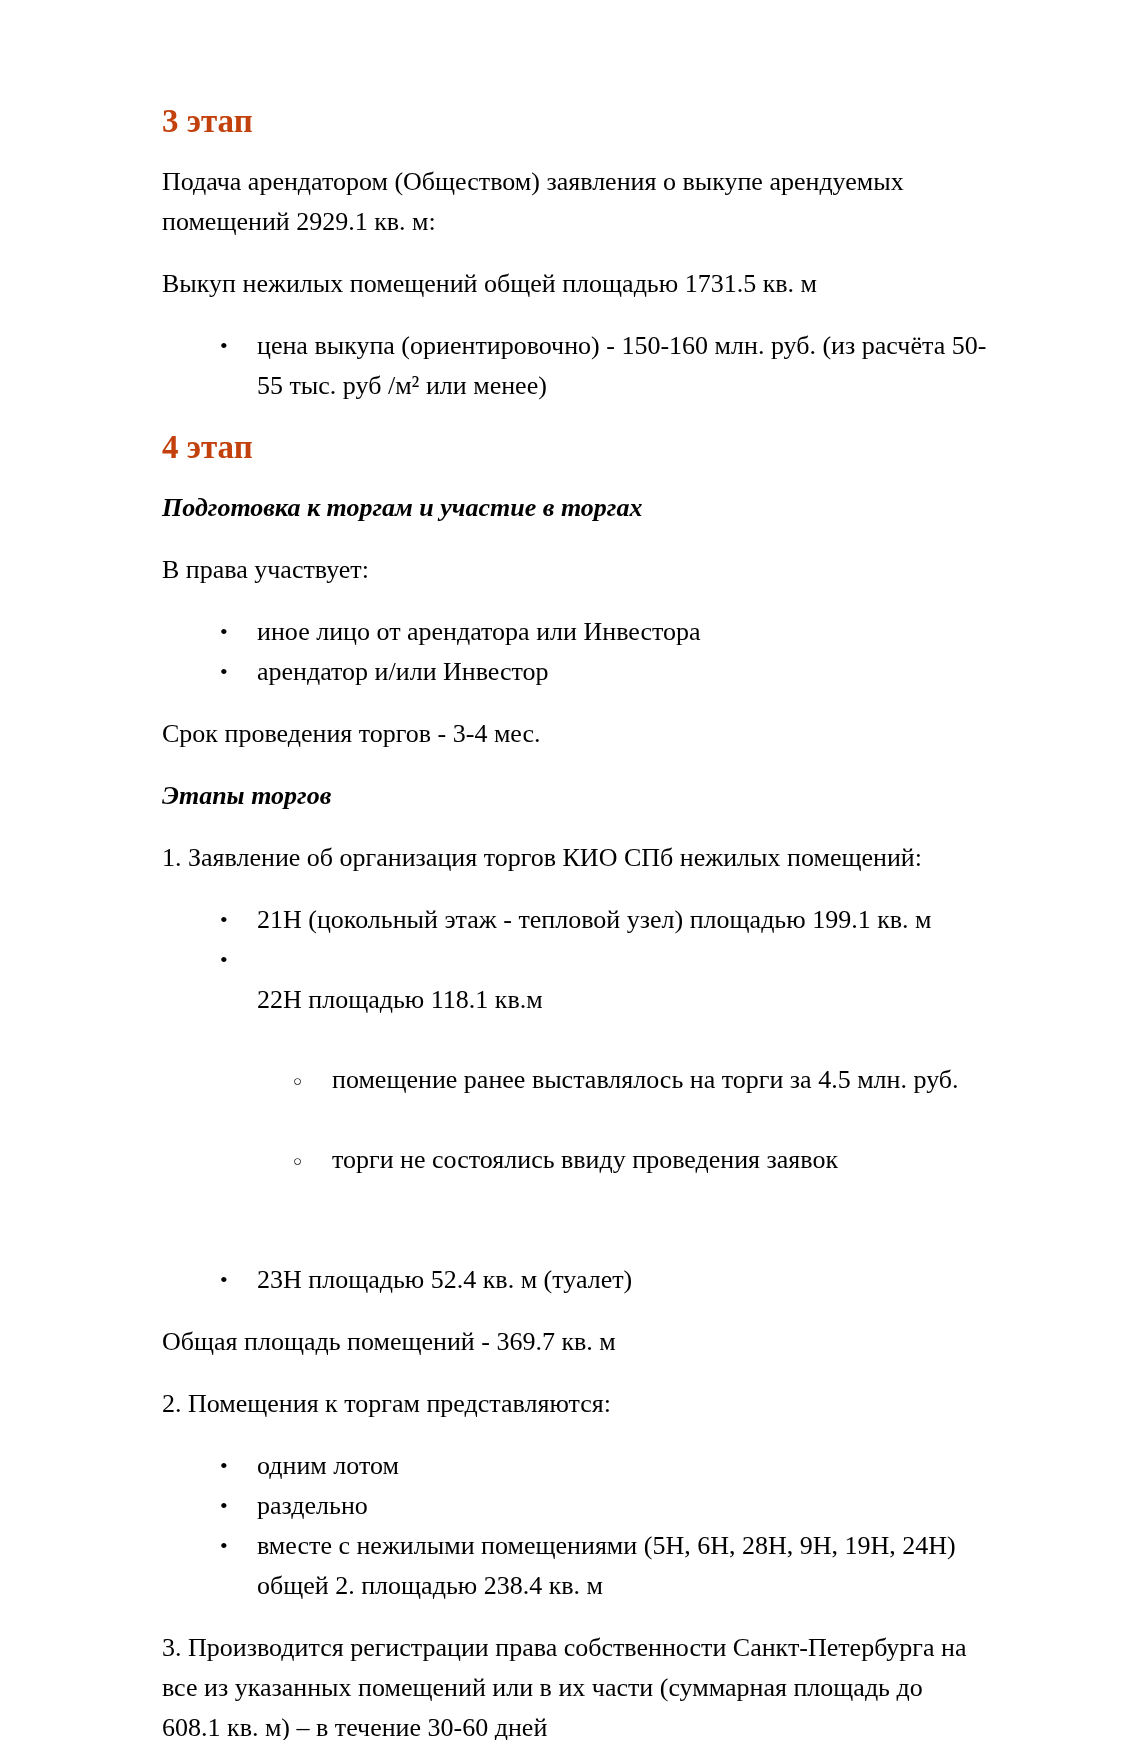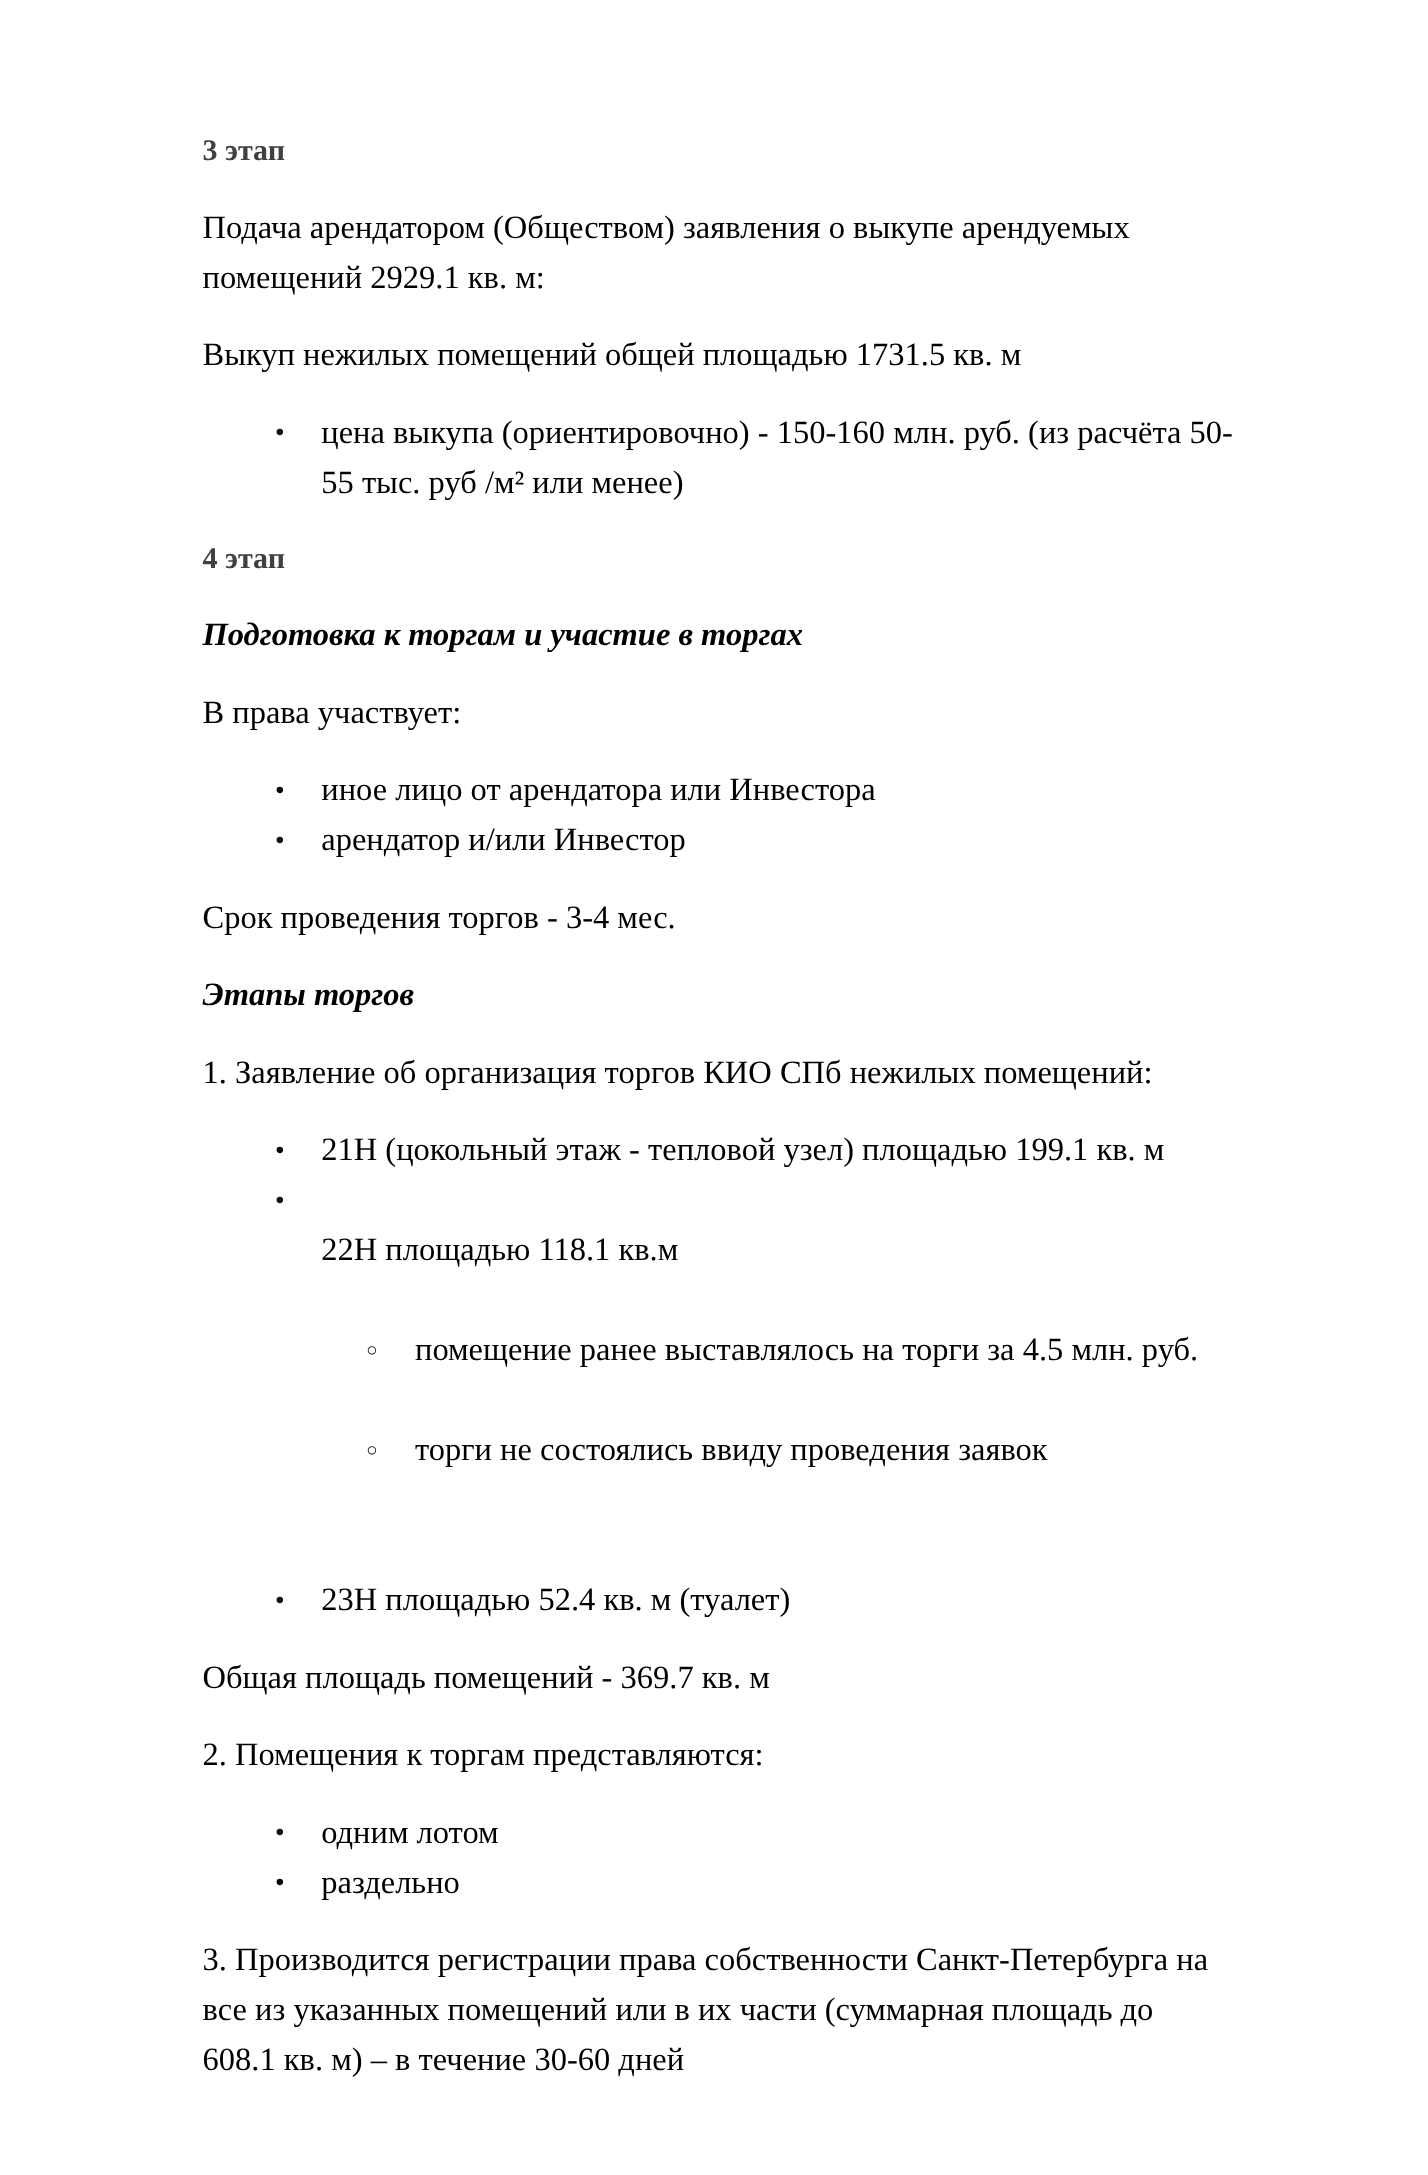--- a/index.html
+++ b/index.html
@@ -17,22 +17,22 @@
   }
   .page {
     box-sizing: border-box;
     width: 1142px;
     height: 1740px;
     padding: 80px 60px 0 162px;
     font-size: 26px;
     line-height: 40px;
   }
   .h-stage {
-    color: #404040;
-    font-size: 24px;
+    color: #c2410c;
+    font-size: 33px;
     line-height: 38px;
     font-weight: bold;
     margin: 22px 0;
   }
   .page p {
     margin: 22px 0;
     white-space: pre-line;
   }
   .page p.bold {
     font-weight: bold;
@@ -116,19 +116,21 @@
     <li>23Н площадью 52.4 кв. м (туалет)</li>
   </ul>
 
   <p>Общая площадь помещений - 369.7 кв. м</p>
 
   <p>2. Помещения к торгам представляются:</p>
 
   <ul>
     <li>одним лотом</li>
     <li>раздельно</li>
+    <li>вместе с нежилыми помещениями (5Н, 6Н, 28Н, 9Н, 19Н, 24Н)
+общей 2. площадью 238.4 кв. м</li>
   </ul>
 
   <p>3. Производится регистрации права собственности Санкт-Петербурга на
 все из указанных помещений или в их части (суммарная площадь до
 608.1 кв. м) – в течение 30-60 дней</p>
 
 </div>
 
 </body></html>

